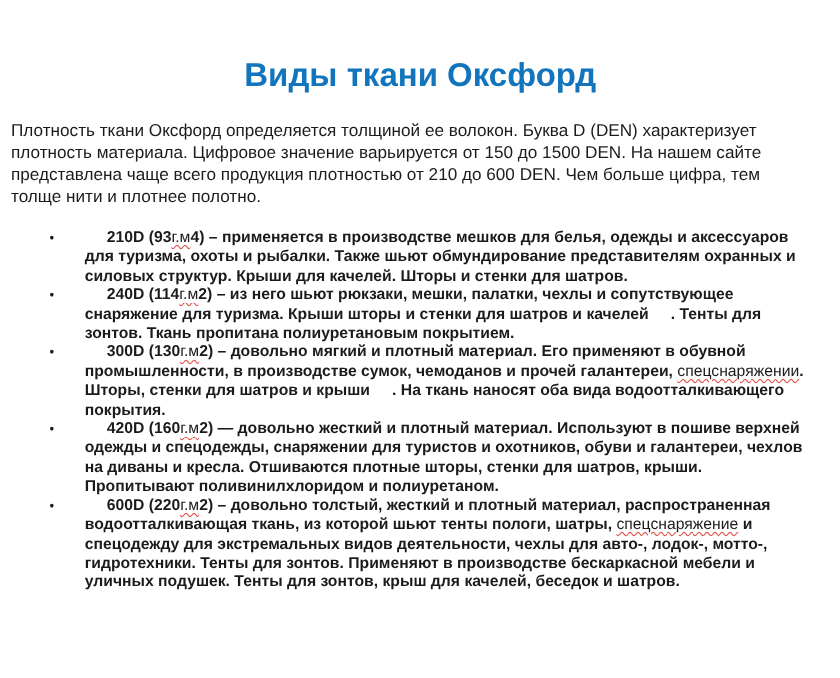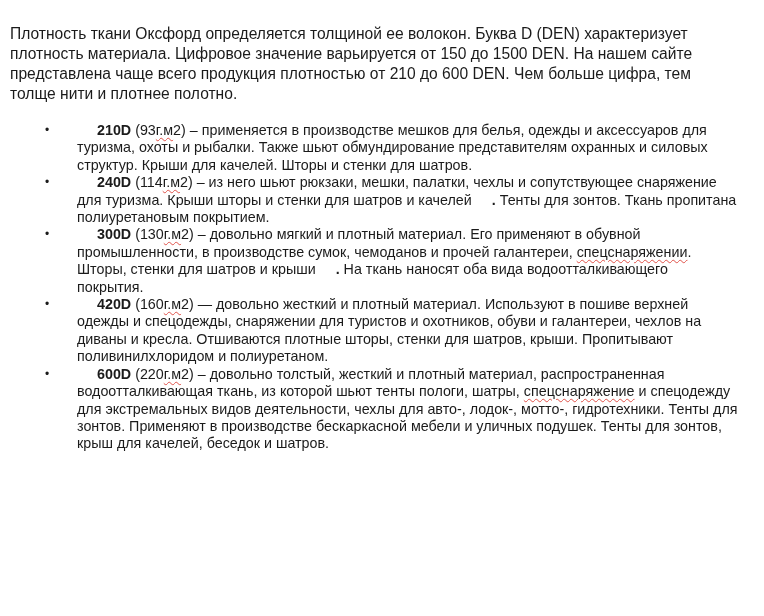--- a/index.html
+++ b/index.html
@@ -49,38 +49,39 @@
     color: var(--body-text);
   }
   .marker {
     flex: 0 0 32px;
     width: 32px;
     font-size: 12px;
     line-height: 17.4px;
   }
   .li-text { flex: 1; }
   .seg-bold { font-weight: bold; margin-left: 20px; }
-  .seg-plain { font-weight: normal; }
+  .seg-plain { font-weight: bold; }
   .seg-squiggle {
     text-decoration: underline wavy var(--squiggle-red);
     text-decoration-thickness: 1px;
     text-underline-offset: 2px;
   }
 </style>
 </head>
 <body>
 
 <div class="page">
+  <h1 class="doc-title">Виды ткани Оксфорд</h1>
 
   <p class="intro">Плотность ткани Оксфорд определяется толщиной ее волокон. Буква D (DEN) характеризует плотность материала. Цифровое значение варьируется от 150 до 1500 DEN. На нашем сайте представлена чаще всего продукция плотностью от 210 до 600 DEN. Чем больше цифра, тем толще нити и плотнее полотно.</p>
 
   <ul class="density-list">
       <li>
         <span class="marker">•</span>
-        <span class="li-text"><span class="seg-bold">210D</span><span class="seg-plain"> (93</span><span class="seg-squiggle">г.м</span><span class="seg-plain">2) – применяется в производстве мешков для белья, одежды и аксессуаров для туризма, охоты и рыбалки. Также шьют обмундирование представителям охранных и силовых структур. Крыши для качелей. Шторы и стенки для шатров.</span></span>
+        <span class="li-text"><span class="seg-bold">210D</span><span class="seg-plain"> (93</span><span class="seg-squiggle">г.м</span><span class="seg-plain">4) – применяется в производстве мешков для белья, одежды и аксессуаров для туризма, охоты и рыбалки. Также шьют обмундирование представителям охранных и силовых структур. Крыши для качелей. Шторы и стенки для шатров.</span></span>
       </li>
       <li>
         <span class="marker">•</span>
         <span class="li-text"><span class="seg-bold">240D</span><span class="seg-plain"> (114</span><span class="seg-squiggle">г.м</span><span class="seg-plain">2) – из него шьют рюкзаки, мешки, палатки, чехлы и сопутствующее снаряжение для туризма. Крыши шторы и стенки для шатров и качелей</span><span class="seg-bold">.</span><span class="seg-plain"> Тенты для зонтов. Ткань пропитана полиуретановым покрытием.</span></span>
       </li>
       <li>
         <span class="marker">•</span>
         <span class="li-text"><span class="seg-bold">300D</span><span class="seg-plain"> (130</span><span class="seg-squiggle">г.м</span><span class="seg-plain">2) – довольно мягкий и плотный материал. Его применяют в обувной промышленности, в производстве сумок, чемоданов и прочей галантереи, </span><span class="seg-squiggle">спецснаряжении</span><span class="seg-plain">. Шторы, стенки для шатров и крыши</span><span class="seg-bold">.</span><span class="seg-plain"> На ткань наносят оба вида водоотталкивающего покрытия.</span></span>
       </li>
       <li>

